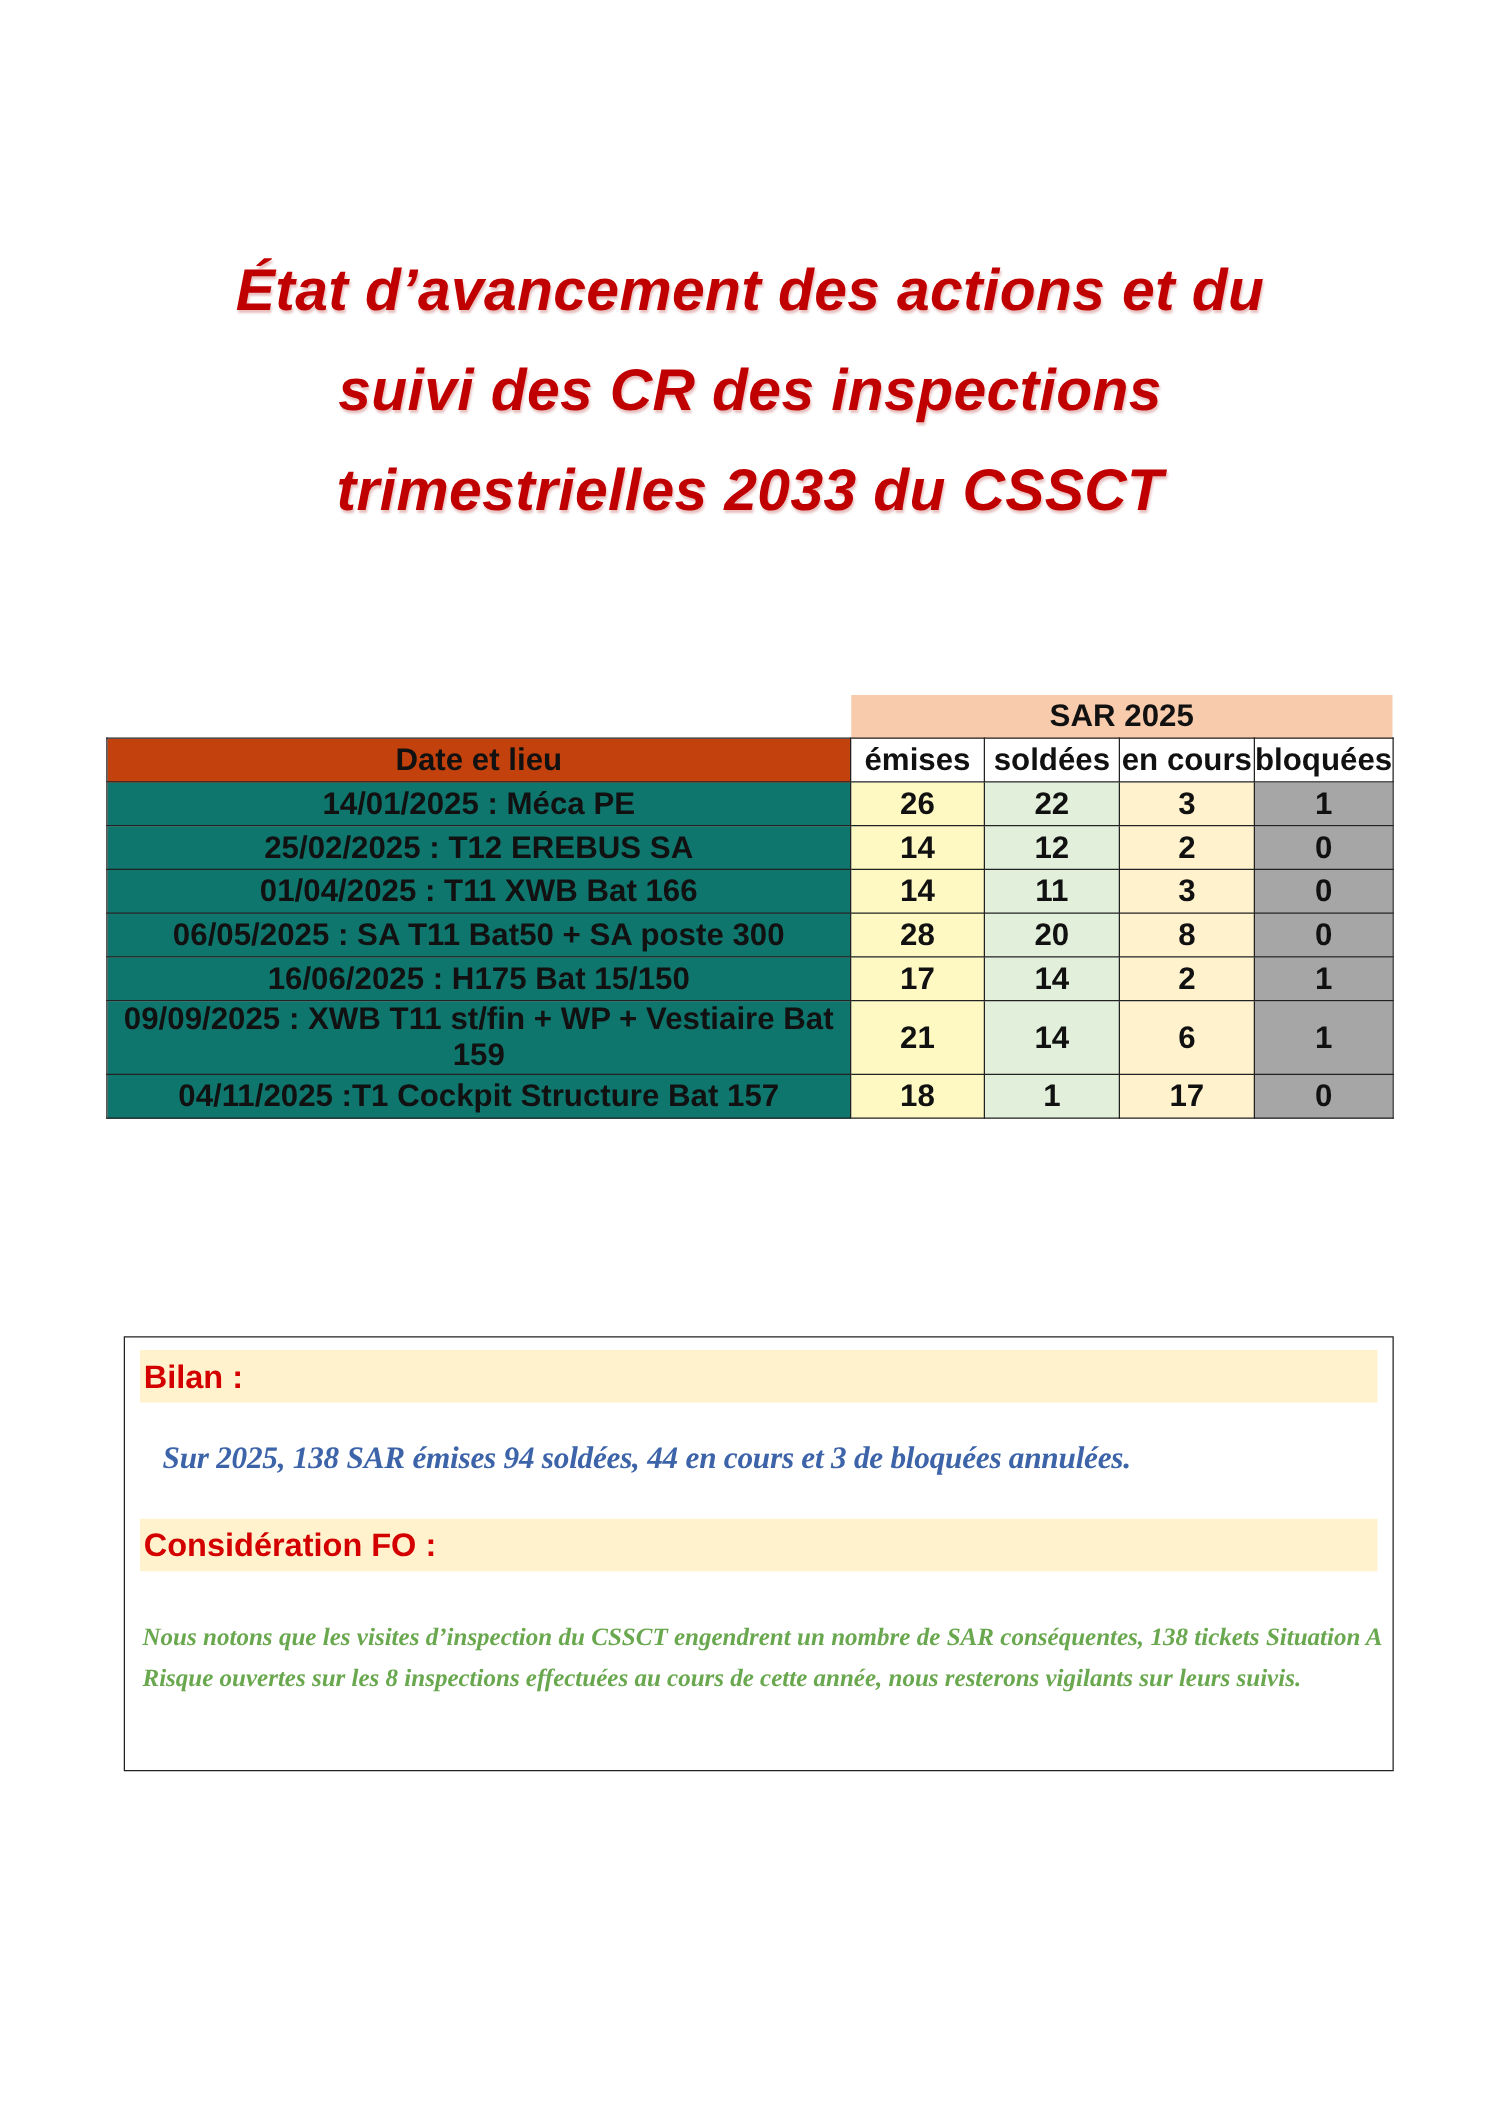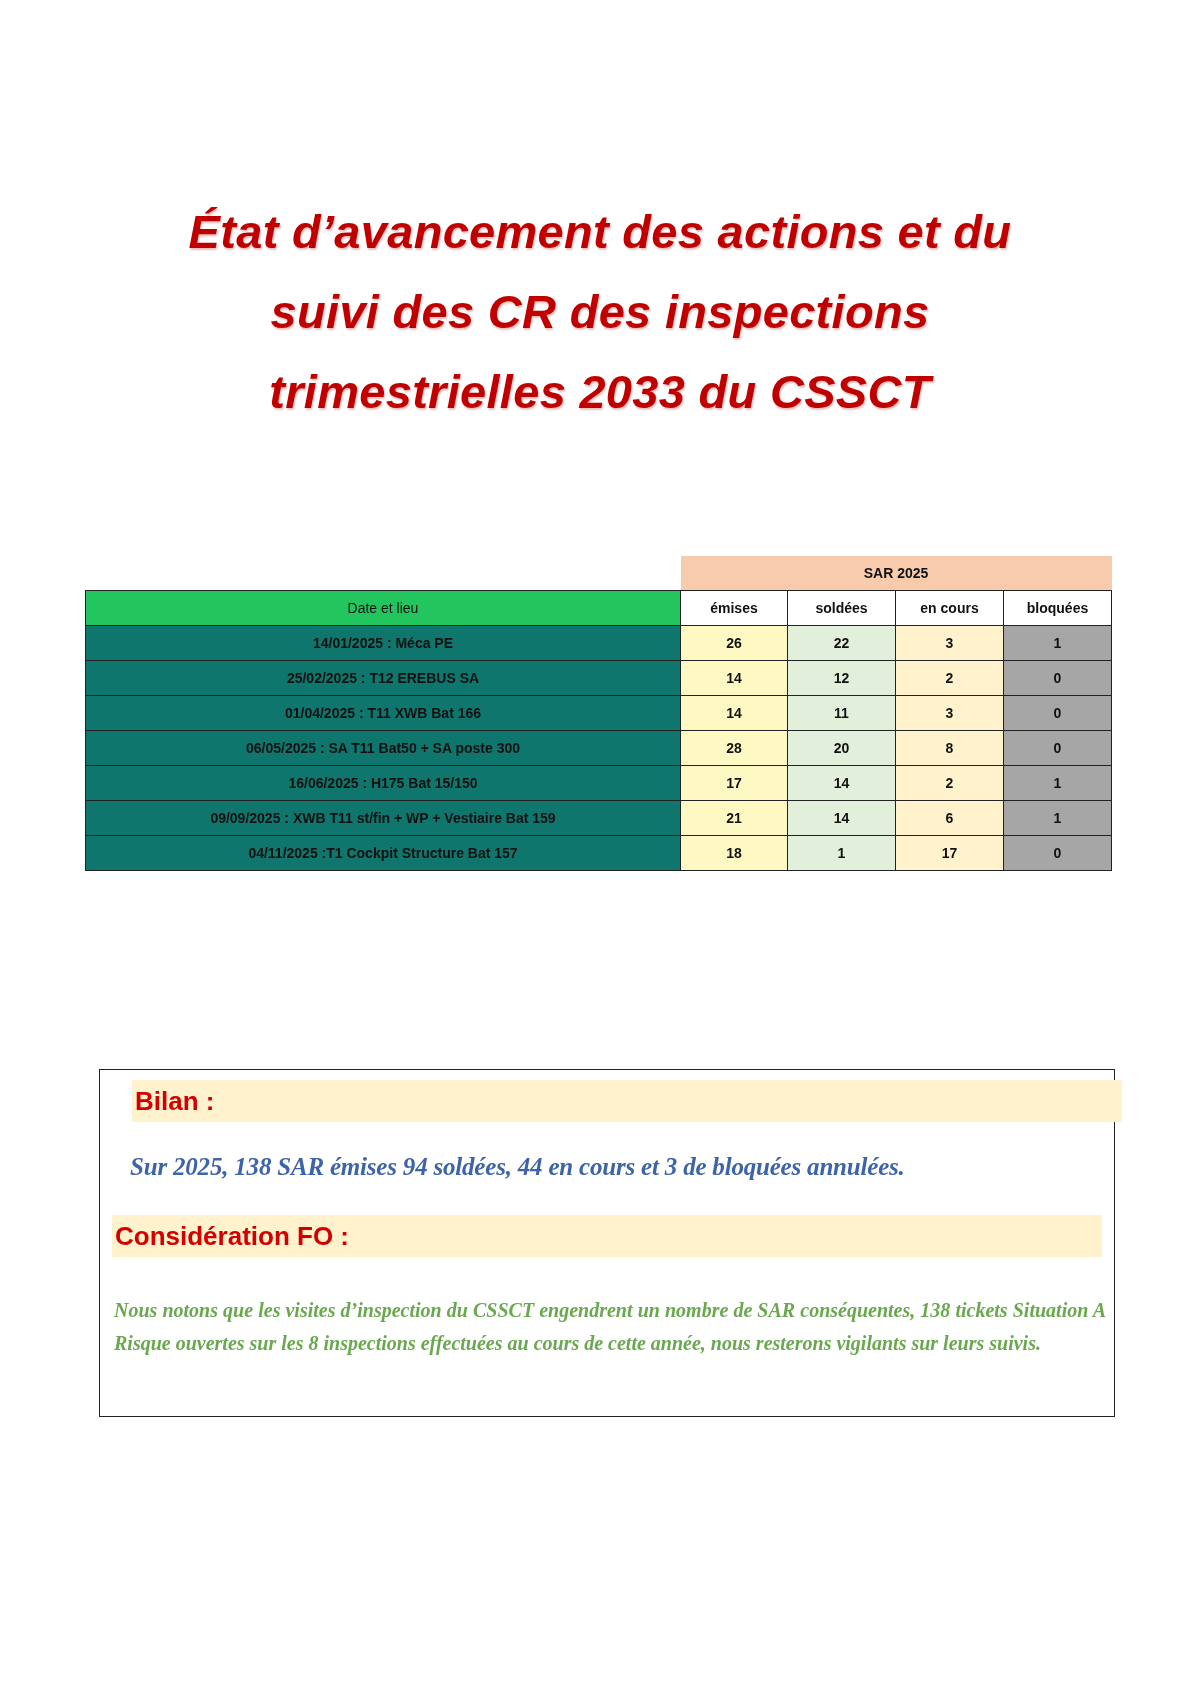--- a/index.html
+++ b/index.html
@@ -6,26 +6,26 @@
   body { width: 1200px; height: 1697px; position: relative; overflow: hidden;
          font-family: "Liberation Sans", "DejaVu Sans", sans-serif; }
   .title {
     position: absolute; left: 0; top: 192px; width: 1200px;
     text-align: center; color: #c00000; font-weight: bold; font-style: italic;
     font-size: 47px; line-height: 80px; letter-spacing: 0.3px;
     text-shadow: 1px 2px 2px rgba(160,0,0,0.25);
   }
   table.sar {
     position: absolute; left: 85px; top: 556px;
-    border-collapse: collapse; font-weight: bold; font-size: 14px; color: #111;
+    border-collapse: collapse; font-weight: bold; font-size: 25px; color: #111;
   }
   table.sar td, table.sar th { border: 1.5px solid #222; text-align: center; padding: 0; height: 34px; }
   table.sar tr.group-row th.blank { border: none; background: transparent; }
   table.sar tr.group-row th.group { background: #f8cbad; border: none; height: 34px; }
-  table.sar th.date-h { width: 594px; background: #22c55e; font-weight: normal; }
+  table.sar th.date-h { width: 594px; background: #c2410c; font-weight: bold; }
   table.sar th.col-h { background: #fff; font-weight: bold; margin-left: 36px; }
   .c-emises { width: 106px; }
   .c-soldees { width: 107px; }
   .c-encours { width: 107px; }
   .c-bloq { width: 107px; }
   td.date { background: #0f766e; }
   td.emises { background: #fef9c3; }
   td.soldees { background: #e2efda; }
   td.encours { background: #fff2cc; }
   td.bloq { background: #a6a6a6; }
@@ -117,17 +117,17 @@
     <td class="date">04/11/2025 :T1 Cockpit Structure Bat 157</td>
     <td class="emises">18</td>
     <td class="soldees">1</td>
     <td class="encours">17</td>
     <td class="bloq">0</td>
   </tr>
 </tbody>
   </table>
 
 <div class="bilan-box">
-  <div class="band" style="top: 10px; margin-left: 20px;">Bilan :</div>
+  <div class="band" style="top: 10px;">Bilan :</div>
   <div class="bilan-text">Sur 2025, 138 SAR émises 94 soldées, 44 en cours et 3 de bloquées annulées.</div>
   <div class="band" style="top: 145px;">Considération FO :</div>
   <div class="fo-text">Nous notons que les visites d’inspection du CSSCT engendrent un nombre de SAR conséquentes, 138 tickets Situation A Risque ouvertes sur les 8 inspections effectuées au cours de cette année, nous resterons vigilants sur leurs suivis.</div>
 </div>
 
 </body></html>

